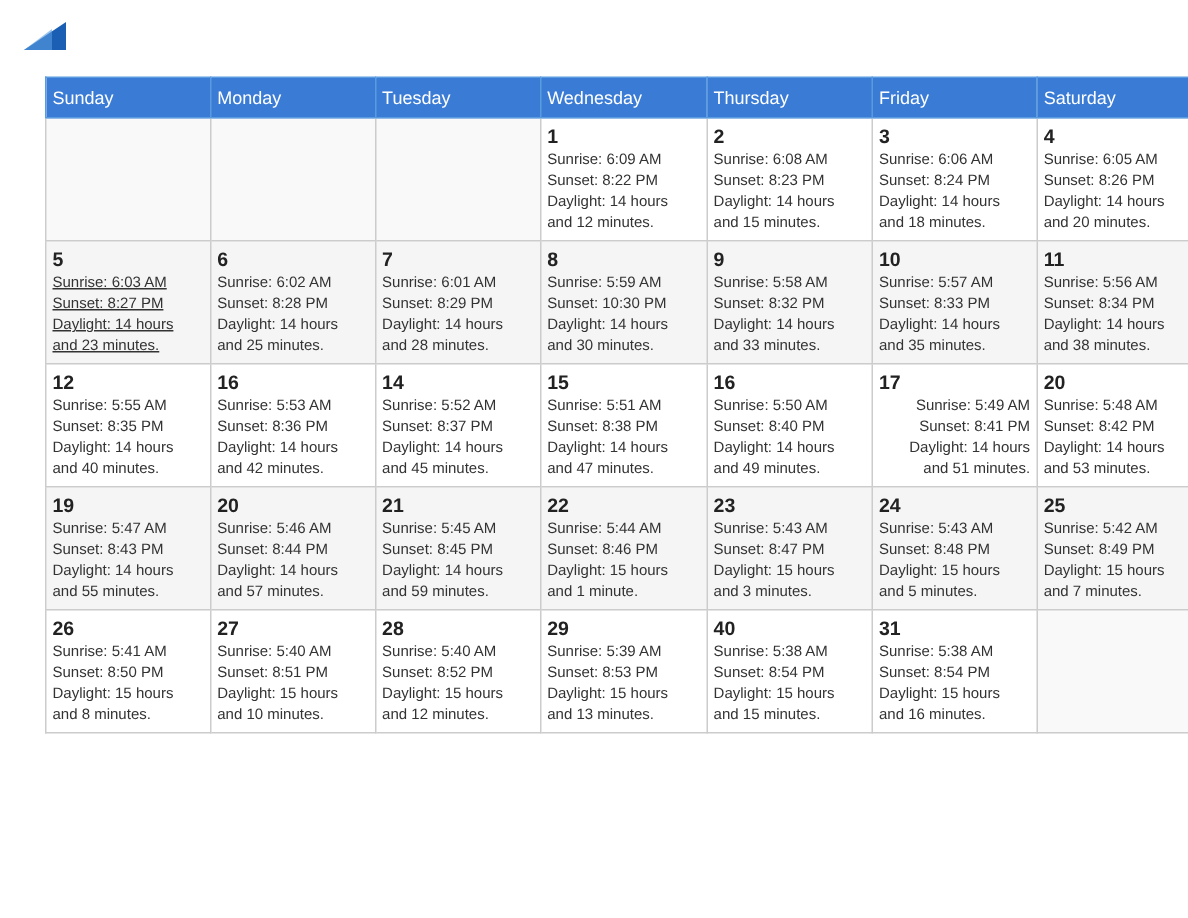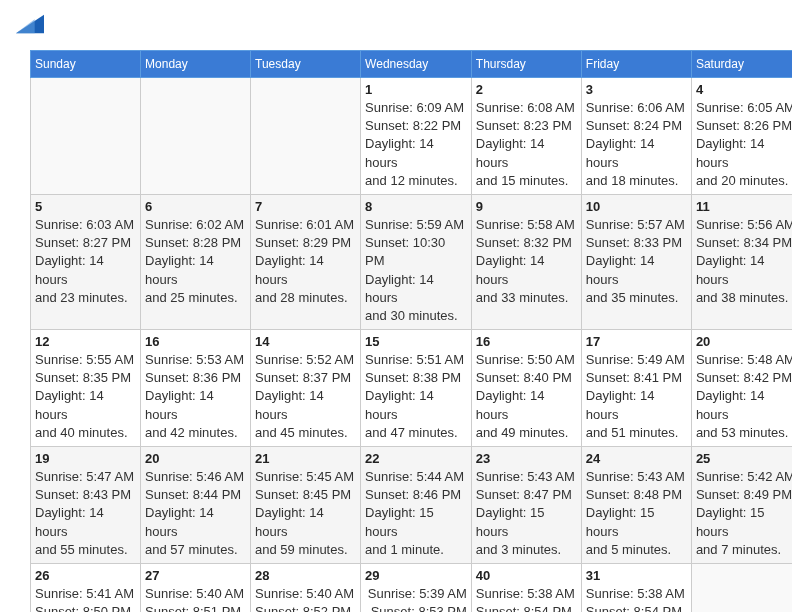--- a/index.html
+++ b/index.html
@@ -74,21 +74,21 @@
     }
     .day-num {
       font-size: 13px;
       font-weight: bold;
       color: #222;
       display: block;
       margin-bottom: 2px;
     }
     .day-info {
       color: #333;
-      font-size: 13px;
+      font-size: 10px;
       line-height: 1.4;
     }
     .empty-cell {
       background: #f9f9f9 !important;
     }
   </style>
 </head>
 <body>
 
 <div class="header">
@@ -152,21 +152,21 @@
           <span class="day-num">4</span>
           <div class="day-info" style="white-space: pre-line;">Sunrise: 6:05 AM
 Sunset: 8:26 PM
 Daylight: 14 hours
 and 20 minutes.</div>
         </td>
       </tr>
       <tr>
         <td>
           <span class="day-num">5</span>
-          <div class="day-info" style="white-space: pre-line;">Sunrise: 6:03 AM
+          <div class="day-info" style="white-space: pre-line; text-decoration: underline;">Sunrise: 6:03 AM
 Sunset: 8:27 PM
 Daylight: 14 hours
 and 23 minutes.</div>
         </td>
         <td>
           <span class="day-num">6</span>
           <div class="day-info" style="white-space: pre-line;">Sunrise: 6:02 AM
 Sunset: 8:28 PM
 Daylight: 14 hours
 and 25 minutes.</div>
@@ -238,21 +238,21 @@
         </td>
         <td>
           <span class="day-num">16</span>
           <div class="day-info" style="white-space: pre-line;">Sunrise: 5:50 AM
 Sunset: 8:40 PM
 Daylight: 14 hours
 and 49 minutes.</div>
         </td>
         <td>
           <span class="day-num">17</span>
-          <div class="day-info" style="white-space: pre-line;">Sunrise: 5:49 AM
+          <div class="day-info" style="white-space: pre-line; text-align: right;">Sunrise: 5:49 AM
 Sunset: 8:41 PM
 Daylight: 14 hours
 and 51 minutes.</div>
         </td>
         <td>
           <span class="day-num">20</span>
           <div class="day-info" style="white-space: pre-line;">Sunrise: 5:48 AM
 Sunset: 8:42 PM
 Daylight: 14 hours
 and 53 minutes.</div>
@@ -326,21 +326,21 @@
         </td>
         <td>
           <span class="day-num">28</span>
           <div class="day-info" style="white-space: pre-line;">Sunrise: 5:40 AM
 Sunset: 8:52 PM
 Daylight: 15 hours
 and 12 minutes.</div>
         </td>
         <td>
           <span class="day-num">29</span>
-          <div class="day-info" style="white-space: pre-line; text-align: right;">Sunrise: 5:39 AM
+          <div class="day-info" style="white-space: pre-line;">Sunrise: 5:39 AM
 Sunset: 8:53 PM
 Daylight: 15 hours
 and 13 minutes.</div>
         </td>
         <td>
           <span class="day-num">40</span>
           <div class="day-info" style="white-space: pre-line;">Sunrise: 5:38 AM
 Sunset: 8:54 PM
 Daylight: 15 hours
 and 15 minutes.</div>

